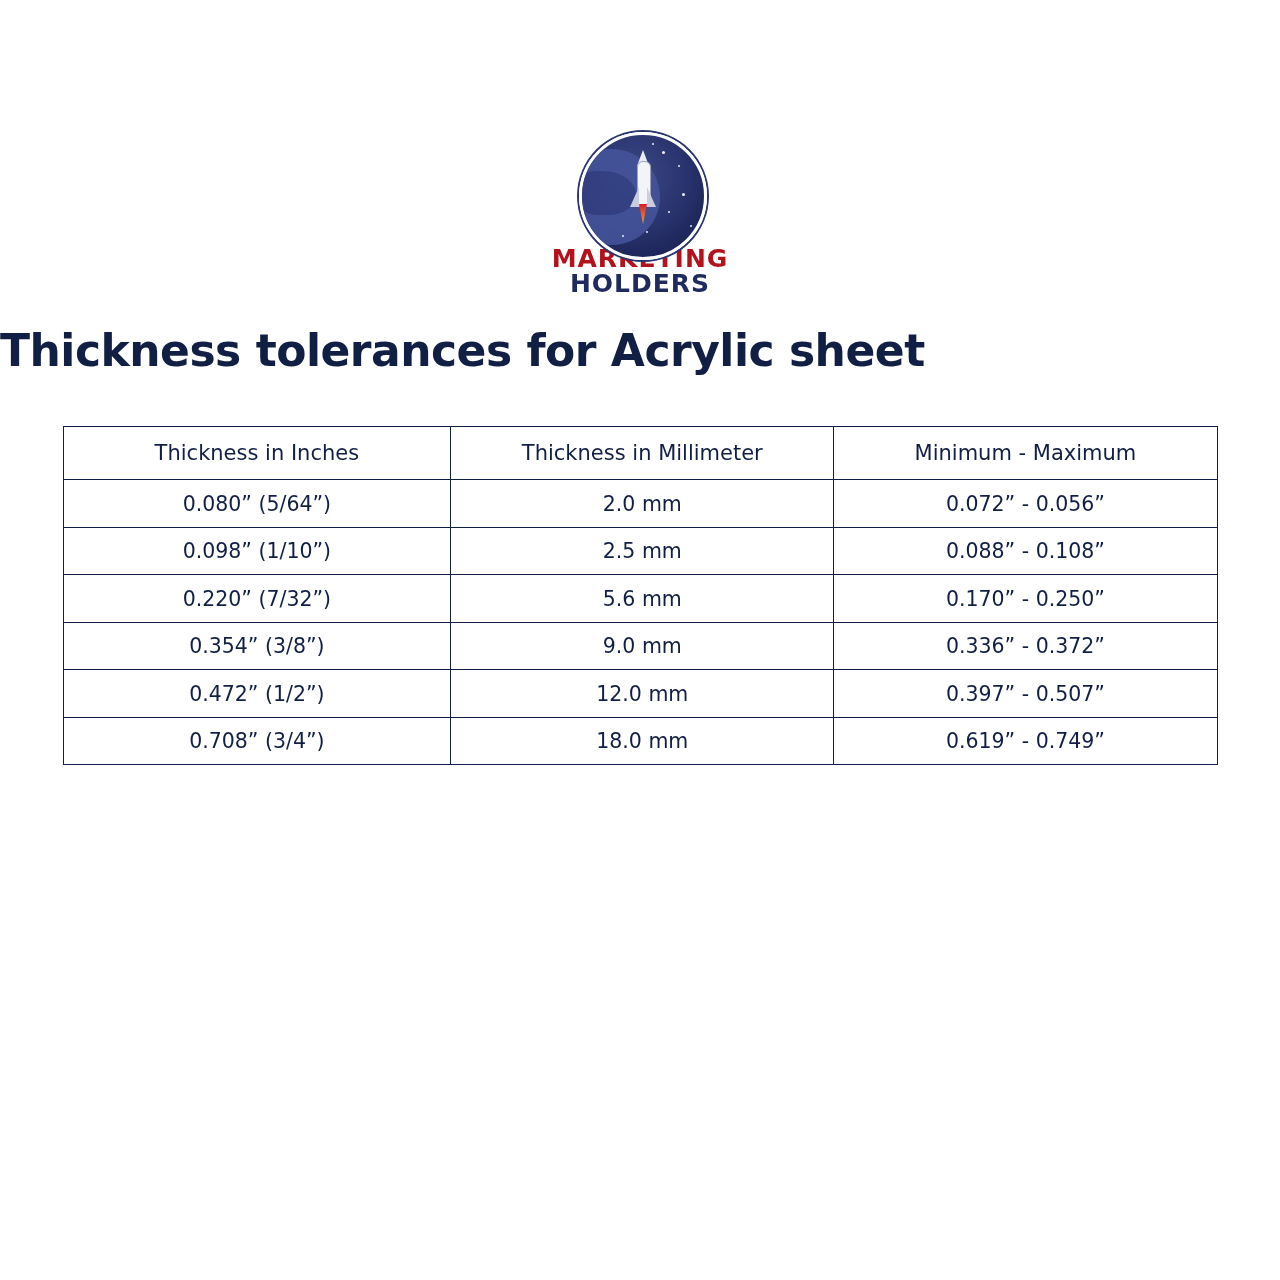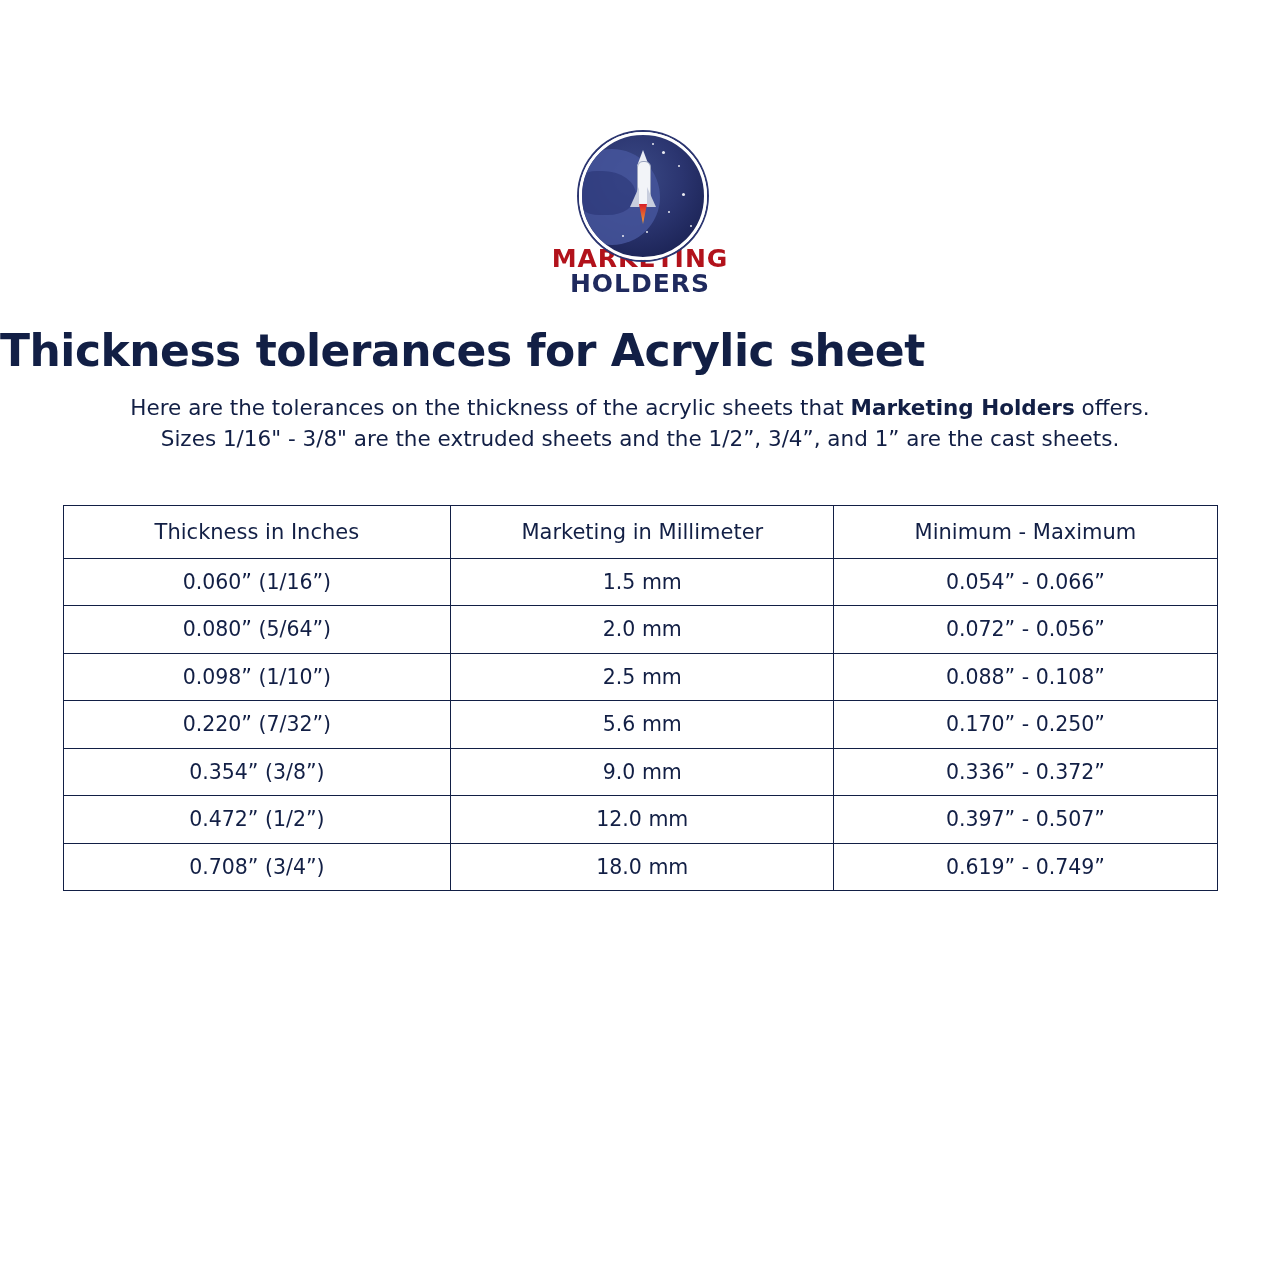--- a/index.html
+++ b/index.html
@@ -215,46 +215,37 @@
           </div>
         </div>
       </div>
       <div class="logo-text-1">MARKETING</div>
       <div class="logo-text-2">HOLDERS</div>
     </div>
   </div>
 
   <h1 class="title">Thickness tolerances for Acrylic sheet</h1>
 
-  <p class="subtitle">
-    <span>Here are the tolerances on the thickness of the acrylic sheets that </span><strong>Marketing Holders</strong><span> offers.</span><br>
-    <span>Sizes 1/16" - 3/8" are the extruded sheets and the 1/2”, 3/4”, and 1” are the cast sheets.</span>
-  </p>
 
   <div class="table-wrap">
     <table class="tol">
       <colgroup>
           <col class="c1">
           <col class="c2">
           <col class="c3">
         </colgroup>
       <thead>
         <tr>
           <th>Thickness in Inches</th>
-          <th>Marketing in Millimeter</th>
+          <th>Thickness in Millimeter</th>
           <th>Minimum - Maximum</th>
         </tr>
       </thead>
       <tbody>
         <tr>
-            <td>0.060” (1/16”)</td>
-            <td>1.5 mm</td>
-            <td>0.054” - 0.066”</td>
-          </tr>
-        <tr>
             <td>0.080” (5/64”)</td>
             <td>2.0 mm</td>
             <td>0.072” - 0.056”</td>
           </tr>
         <tr>
             <td>0.098” (1/10”)</td>
             <td>2.5 mm</td>
             <td>0.088” - 0.108”</td>
           </tr>
         <tr>

